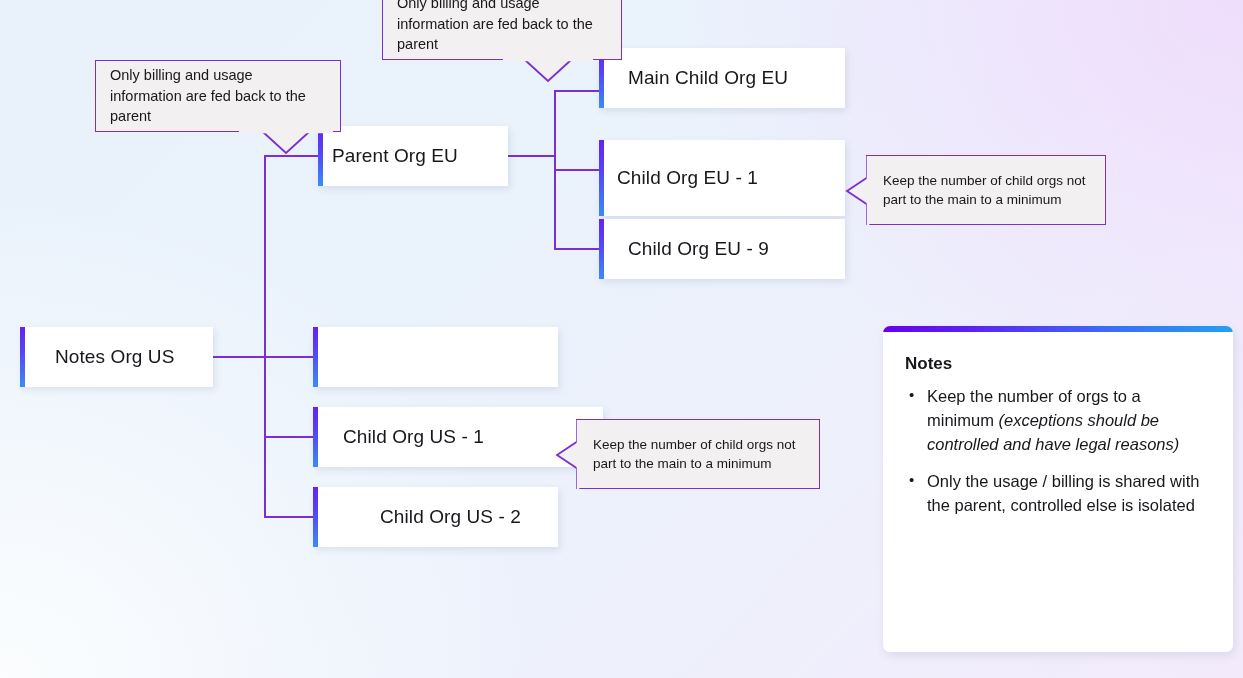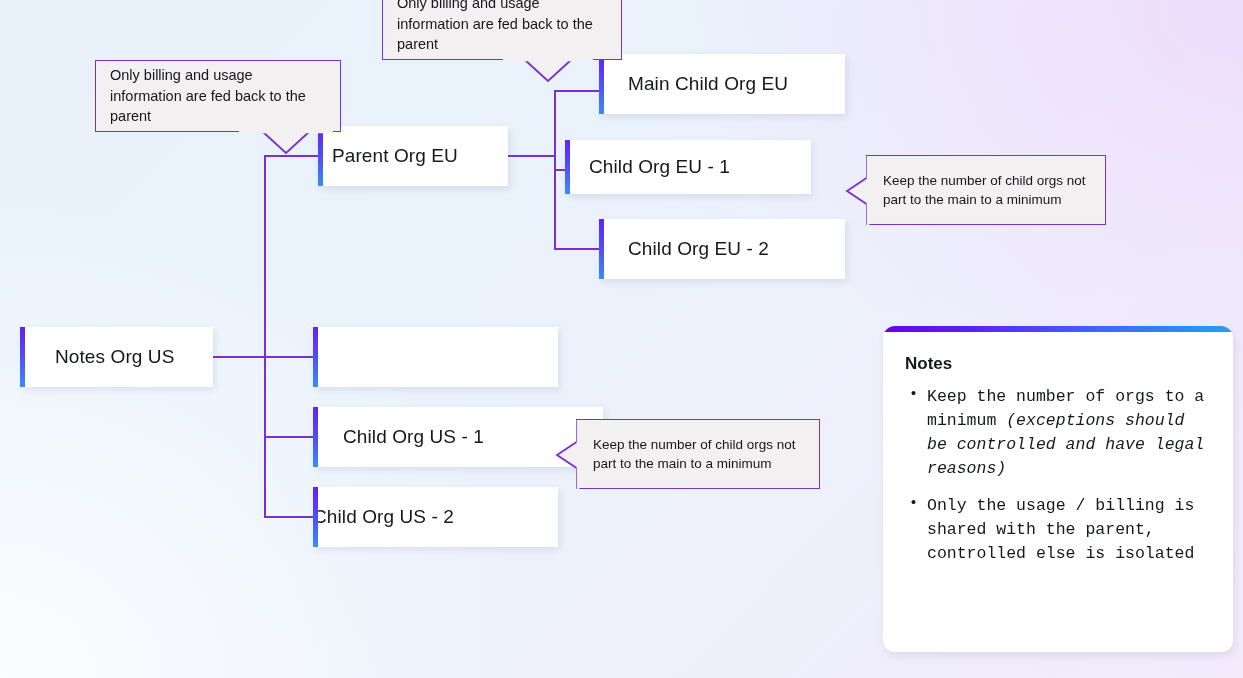--- a/index.html
+++ b/index.html
@@ -76,21 +76,21 @@
   }
 
   
   #notes-card {
     position: absolute;
     left: 883px;
     top: 326px;
     width: 350px;
     height: 326px;
     background: #FFFFFF;
-    border-radius: 12px;
+    border-radius: 7px;
     box-shadow: 2px 4px 10px rgba(70, 90, 130, 0.13);
     overflow: hidden;
     box-sizing: border-box;
   }
   #notes-card .notes-bar {
     height: 6px;
     width: 100%;
     background: linear-gradient(90deg, #6600EE 0%, #5B22F2 25%, #3D6CF6 65%, #21A1F3 100%);
   }
   #notes-card .notes-body {
@@ -107,21 +107,20 @@
     margin: 0;
     padding: 0;
   }
   #notes-card ul.notes-list li {
     position: relative;
     padding-left: 22px;
     margin-bottom: 13px;
     font-size: 16.5px;
     line-height: 1.45;
     color: #16181C;
-    font-family: Liberation Mono, monospace;
   }
   #notes-card ul.notes-list li::before {
     content: "\2022";
     position: absolute;
     left: 4px;
     top: -1px;
     font-size: 15px;
     color: #16181C;
   }
   #notes-card ul.notes-list li em {
@@ -158,45 +157,45 @@
   <div class="node" style="left:20px; top:327px; width:193px; height:60px; padding-left:35px;">
     <span class="accent"></span>
     <span class="node-label">Notes Org US</span>
   </div>
 
   <div class="node" style="left:318px; top:126px; width:190px; height:60px; padding-left:14px;">
     <span class="accent"></span>
     <span class="node-label">Parent Org EU</span>
   </div>
 
-  <div class="node" style="left:599px; top:54px; width:246px; height:60px; padding-left:29px;">
+  <div class="node" style="left:599px; top:48px; width:246px; height:60px; padding-left:29px;">
     <span class="accent"></span>
     <span class="node-label">Main Child Org EU</span>
   </div>
 
-  <div class="node" style="left:565px; top:140px; width:246px; height:54px; padding-left:24px;">
+  <div class="node" style="left:599px; top:140px; width:246px; height:76px; padding-left:18px;">
     <span class="accent"></span>
     <span class="node-label">Child Org EU - 1</span>
   </div>
 
   <div class="node" style="left:599px; top:219px; width:246px; height:60px; padding-left:29px;">
     <span class="accent"></span>
-    <span class="node-label">Child Org EU - 2</span>
+    <span class="node-label">Child Org EU - 9</span>
   </div>
 
   <div class="node" style="left:313px; top:327px; width:245px; height:60px; padding-left:30px;">
     <span class="accent"></span>
   </div>
 
   <div class="node" style="left:313px; top:407px; width:290px; height:60px; padding-left:30px;">
     <span class="accent"></span>
     <span class="node-label">Child Org US - 1</span>
   </div>
 
-  <div class="node" style="left:313px; top:487px; width:245px; height:60px; ">
+  <div class="node" style="left:313px; top:487px; width:245px; height:60px; padding-left:30px;justify-content:center;">
     <span class="accent"></span>
     <span class="node-label">Child Org US - 2</span>
   </div>
 
   <div class="callout" style="left:382px; top:-12px; width:240px; height:72px; padding:0 14px;">
     <span class="callout-text" style="font-size:14.5px;">Only billing and usage information are fed back to the parent</span>
     <svg class="tail" width="90" height="26" viewBox="0 0 90 26" style="left:120px; top:70px;">
       <path d="M0 1 L22 1 L45 22 L68 1 L90 1" fill="#F2F0F0" stroke="#7B2FD0" stroke-width="1.8" stroke-linejoin="miter"></path>
       <line x1="0" y1="1" x2="90" y2="1" stroke="#F2F0F0" stroke-width="2.6"></line>
     </svg>

